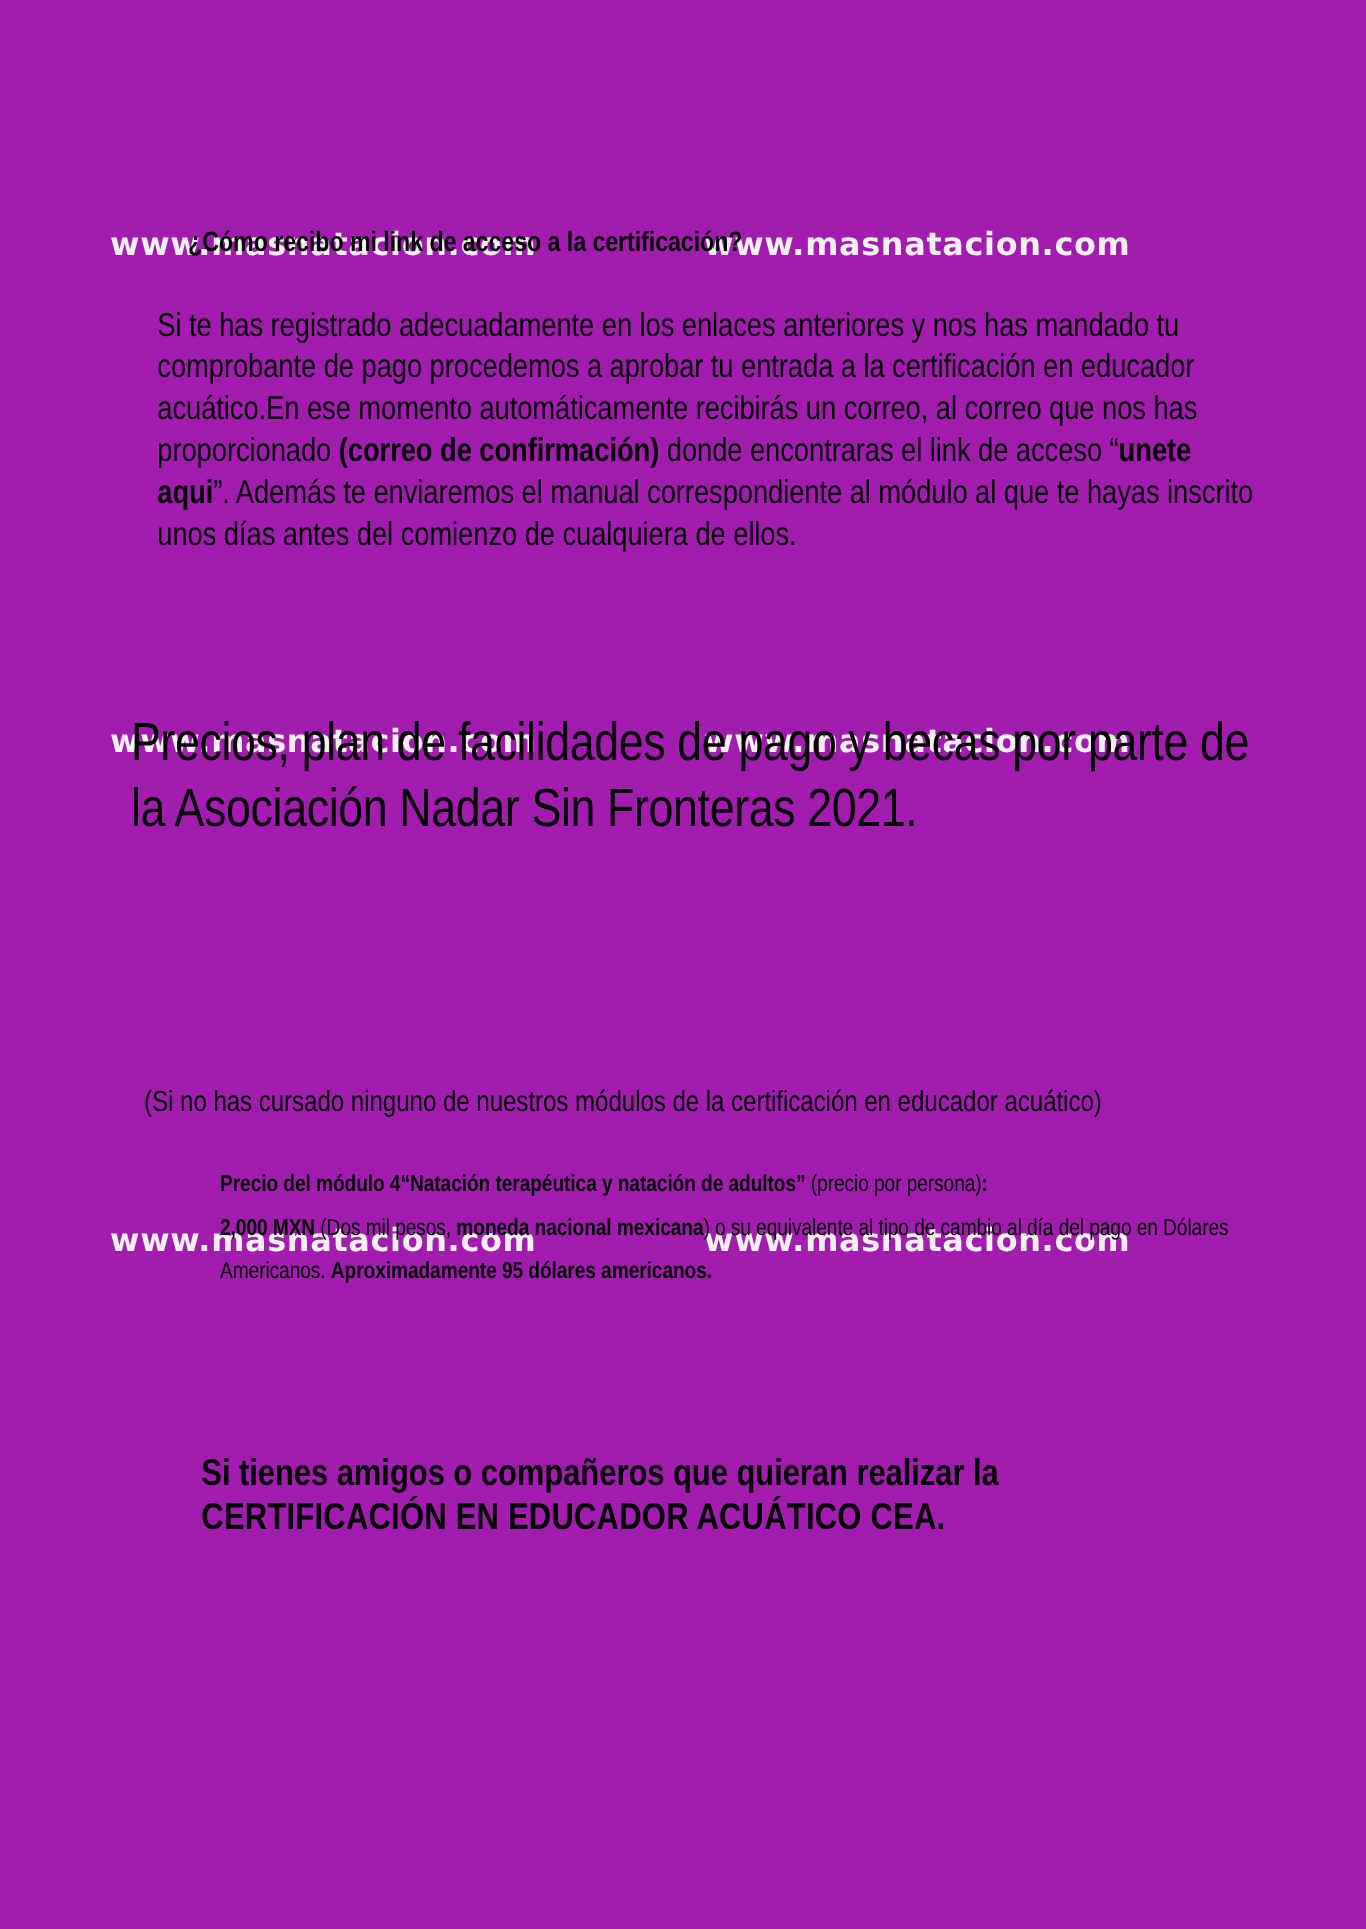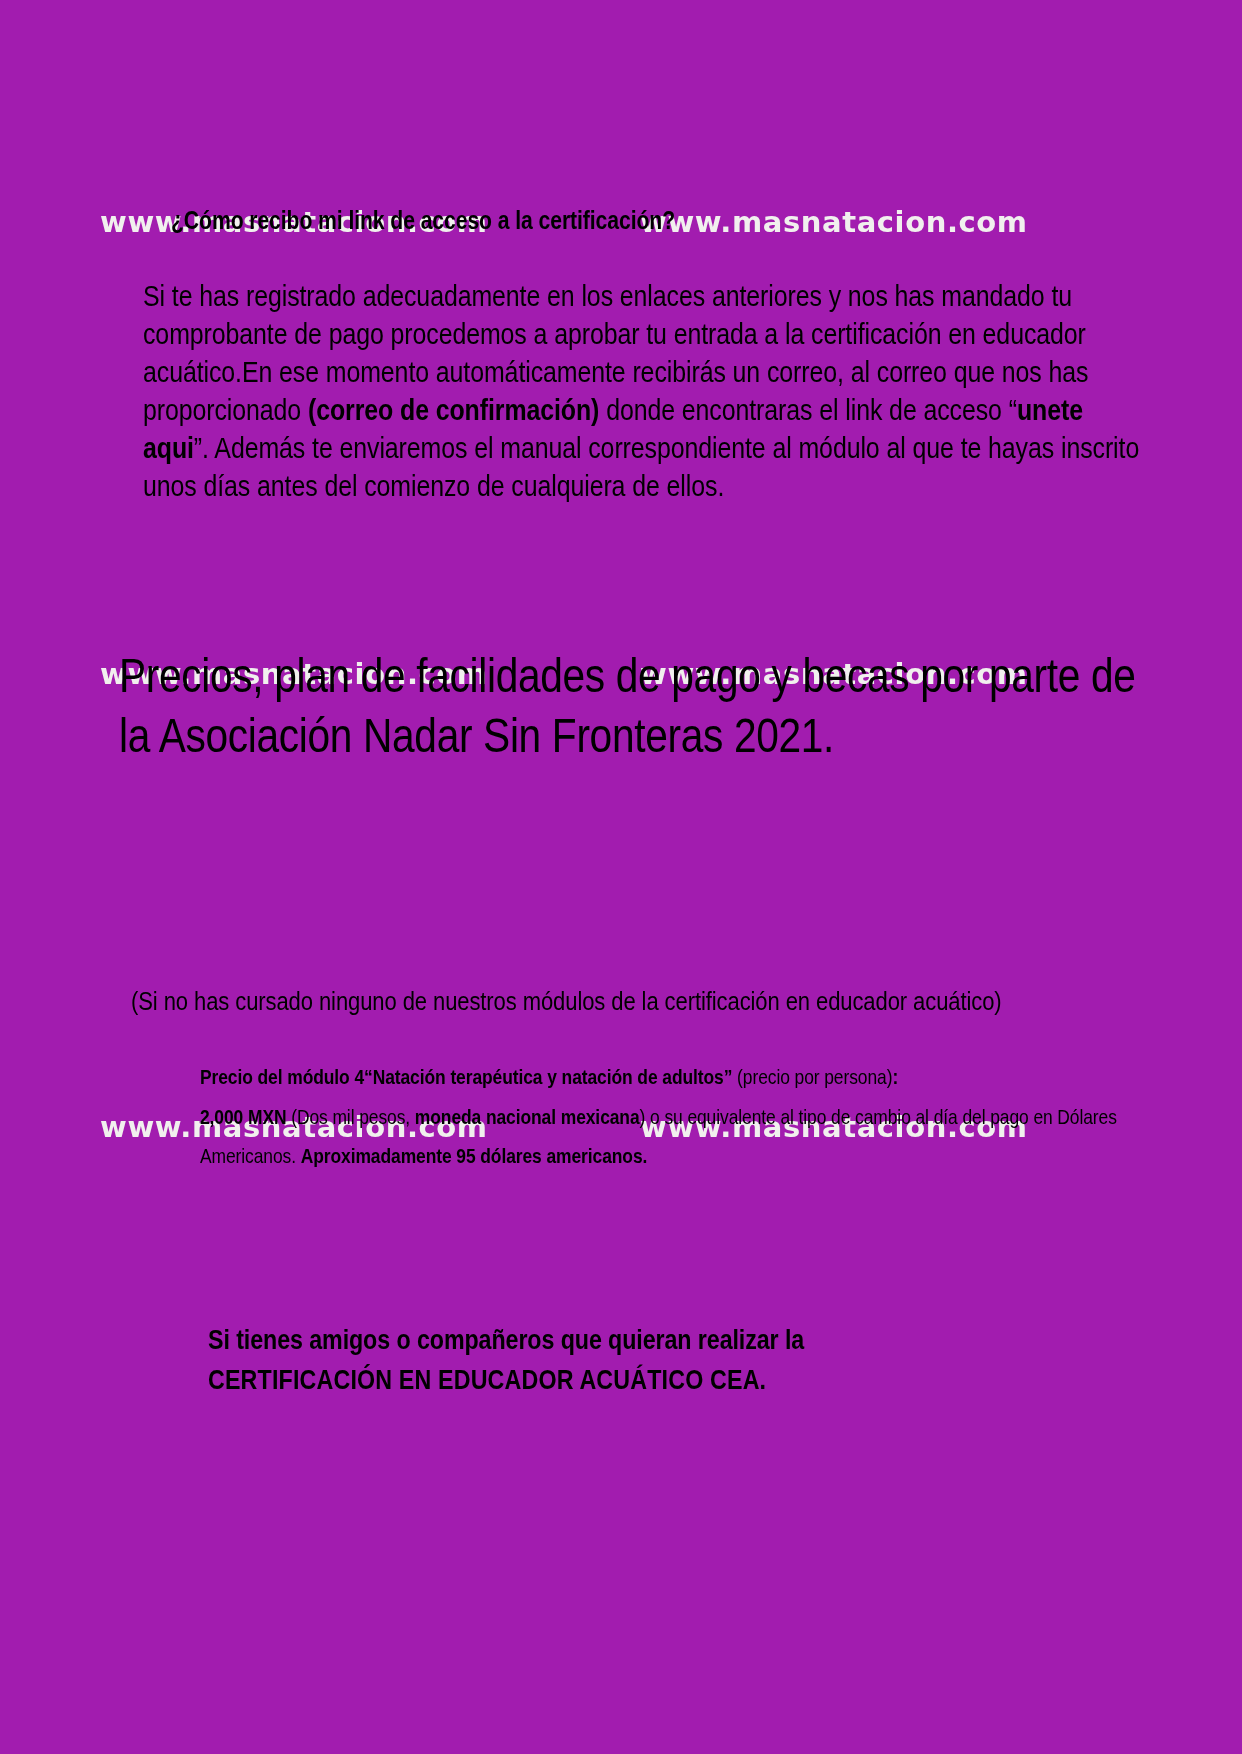--- a/index.html
+++ b/index.html
@@ -127,24 +127,24 @@
     width: 960px;
     font-size: 21px;
     font-weight: 400;
     line-height: 39.5px;
     letter-spacing: -0.1px;
   }
   .price-blk b { font-weight: 700; }
 
   
   .closing {
-    left: 208px;
+    left: 183px;
     top: 1320px;
     width: 960px;
-    font-size: 28px;
+    font-size: 34px;
     font-weight: 700;
     line-height: 39.5px;
     letter-spacing: -0.1px;
   }
   .closing .lite { font-weight: 700; letter-spacing: 0.2px; }
 </style>
 </head>
 <body>
 
 <div id="page">

